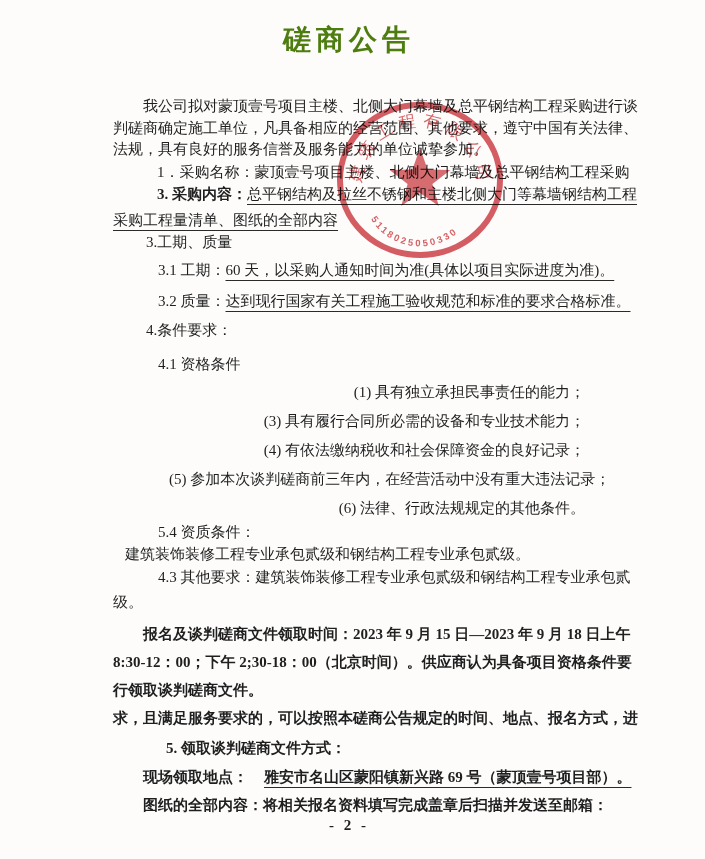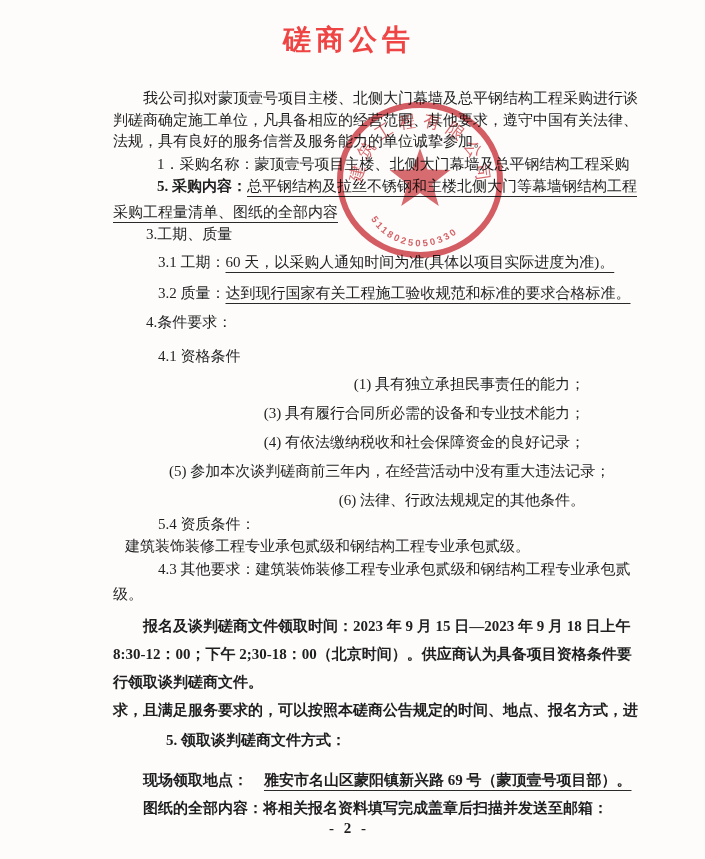--- a/index.html
+++ b/index.html
@@ -9,21 +9,21 @@
     background:#fdfcfb;
     overflow:hidden;
     font-family:"Liberation Serif","DejaVu Serif",serif;
     color:#1f1f1f;
   }
   .content{
     position:absolute;left:113px;top:22px;width:472px;
   }
   .doc-title{
     font-size:28px;line-height:36px;font-weight:bold;
-    text-align:center;letter-spacing:5px;color:#ef4444;
+    text-align:center;letter-spacing:5px;color:#4d7c0f;
   }
   .line{font-size:15px;line-height:22px;white-space:nowrap;}
   .intro-line{line-height:21.5px;white-space:nowrap;font-size:15px;}
   .ind2{padding-left:30px;}      
   .ind-item{padding-left:44px;}  
   .ind-sec{padding-left:33px;}   
   .ind-sub{padding-left:45px;}   
   .ind-q{padding-left:56px;text-align:right;}     
   .ind-s42v{padding-left:12px;}
   .ind-5{padding-left:53px;}
@@ -42,27 +42,27 @@
   }
 </style>
 </head>
 <body>
 
 <div class="page">
   <div class="content">
 
     <div class="doc-title">磋商公告</div>
 
-    <div class="intro-line ind2" style="margin-top:30px">我公司拟对蒙顶壹号项目主楼、北侧大门幕墙及总平钢结构工程采购进行谈</div>
+    <div class="intro-line ind2" style="margin-top:38px">我公司拟对蒙顶壹号项目主楼、北侧大门幕墙及总平钢结构工程采购进行谈</div>
     <div class="intro-line">判磋商确定施工单位，凡具备相应的经营范围、其他要求，遵守中国有关法律、</div>
     <div class="intro-line">法规，具有良好的服务信誉及服务能力的单位诚挚参加。</div>
 
     <div class="line ind-item"><span>1．采购名称：</span><span>蒙顶壹号项目主楼、北侧大门幕墙及总平钢结构工程采购</span></div>
 
-    <div class="line ind-item"><span class="heavy">5. 采购内容：</span><span class="ul">总平钢结构及拉丝不锈钢和主楼北侧大门等幕墙钢结构工程</span></div>
+    <div class="line ind-item"><span class="heavy">3. 采购内容：</span><span class="ul">总平钢结构及拉丝不锈钢和主楼北侧大门等幕墙钢结构工程</span></div>
     <div class="line" style="margin-top:4px"><span class="ul">采购工程量清单、图纸的全部内容</span></div>
 
     <div class="line ind-sec">3.工期、质量</div>
 
     <div class="line ind-sub" style="margin-top:6px"><span>3.1 工期：</span><span class="ul">60 天，以采购人通知时间为准(具体以项目实际进度为准)。</span></div>
     <div class="line ind-sub" style="margin-top:9px"><span>3.2 质量：</span><span class="ul">达到现行国家有关工程施工验收规范和标准的要求合格标准。</span></div>
 
     <div class="line ind-sec" style="margin-top:7px">4.条件要求：</div>
     <div class="line ind-sub" style="margin-top:12px">4.1 资格条件</div>
 
@@ -78,21 +78,21 @@
     <div class="line ind-sub" style="margin-top:1px">4.3 其他要求：建筑装饰装修工程专业承包贰级和钢结构工程专业承包贰</div>
     <div class="line" style="margin-top:3px">级。</div>
 
     <div class="line ind2 heavy" style="margin-top:10px">报名及谈判磋商文件领取时间：2023 年 9 月 15 日—2023 年 9 月 18 日上午</div>
     <div class="line heavy" style="margin-top:6px">8:30-12：00；下午 2;30-18：00（北京时间）。供应商认为具备项目资格条件要</div>
     <div class="line heavy" style="margin-top:6px">行领取谈判磋商文件。</div>
     <div class="line heavy" style="margin-top:6px">求，且满足服务要求的，可以按照本磋商公告规定的时间、地点、报名方式，进</div>
 
     <div class="line ind-5 heavy" style="margin-top:8px">5. 领取谈判磋商文件方式：</div>
 
-    <div class="line ind2 heavy" style="margin-top:18px"><span>现场领取地点：</span><span class="ul lead-space">雅安市名山区蒙阳镇新兴路 69 号（蒙顶壹号项目部）。</span></div>
+    <div class="line ind2 heavy" style="margin-top:7px"><span>现场领取地点：</span><span class="ul lead-space">雅安市名山区蒙阳镇新兴路 69 号（蒙顶壹号项目部）。</span></div>
 
     <div class="line ind2 heavy" style="margin-top:6px"><span>图纸的全部内容：</span><span>将相关报名资料填写完成盖章后扫描并发送至邮箱：</span></div>
 
     <div class="page-num heavy" style="margin-top:1px">- 2 -</div>
   </div>
 
   <svg class="seal" viewBox="0 0 174 164">
     <defs>
       <path id="sealArcTop" d="M 30 97 A 58 58 0 1 1 144 97" fill="none"></path>
       <path id="sealArcBottom" d="M 34 114 A 58 58 0 0 0 140 114" fill="none"></path>

